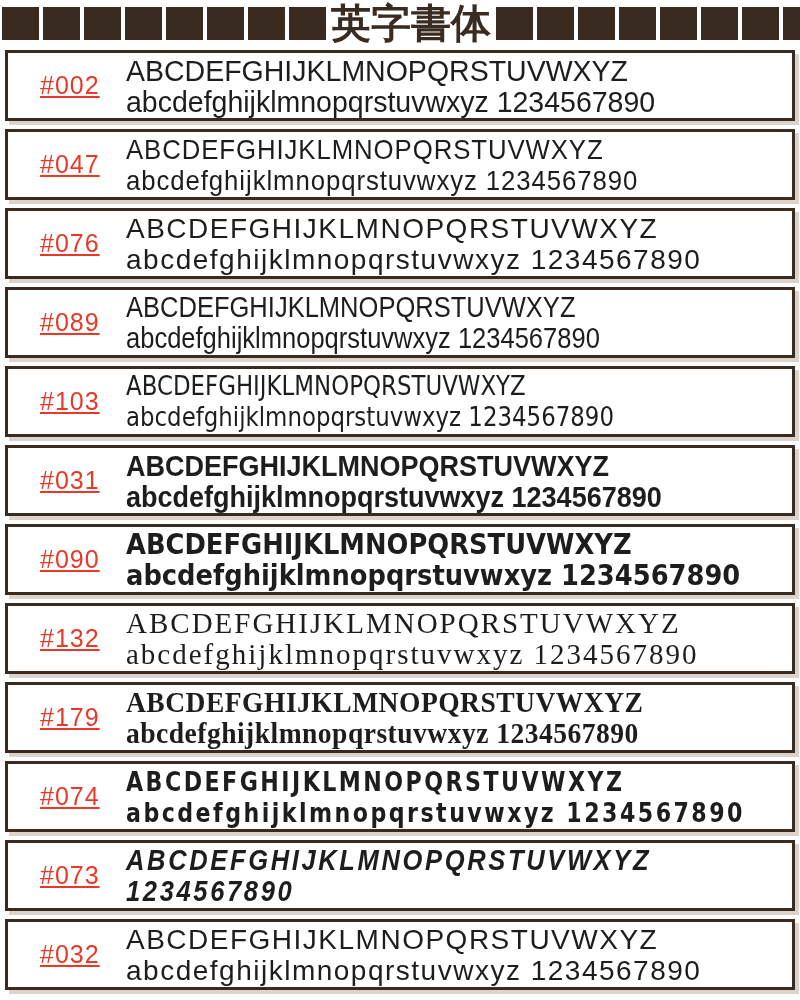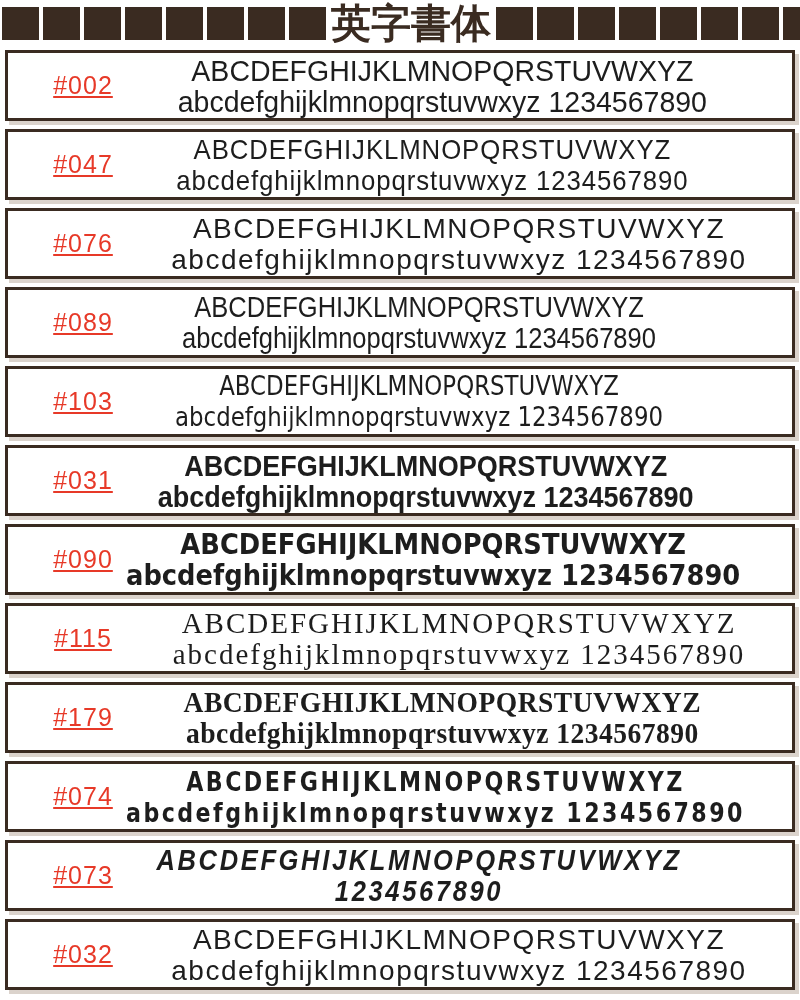--- a/index.html
+++ b/index.html
@@ -2,21 +2,20 @@
 <html><head>
 <meta charset="utf-8">
 <style>
   html,body{margin:0;padding:0;background:#ffffff;}
   .page{
     position:relative;
     width:800px;height:1000px;
     background:#ffffff;
     font-family:"Liberation Sans",sans-serif;
     overflow:hidden;
-    text-align:center;
   }
   
   .header{
     display:flex;align-items:center;
     height:38px;padding:4px 2px 0 2px;gap:4px;
   }
   .hblock{
     width:37px;height:33px;flex:none;
     background:#3a2b21;
   }
@@ -146,21 +145,21 @@
 
   <div class="row f090">
     <div class="idcell">#090</div>
     <div class="sample">
       <span class="ln">ABCDEFGHIJKLMNOPQRSTUVWXYZ</span>
       <span class="ln">abcdefghijklmnopqrstuvwxyz 1234567890</span>
     </div>
   </div>
 
   <div class="row f101">
-    <div class="idcell">#115</div>
+    <div class="idcell">#132</div>
     <div class="sample">
       <span class="ln">ABCDEFGHIJKLMNOPQRSTUVWXYZ</span>
       <span class="ln">abcdefghijklmnopqrstuvwxyz 1234567890</span>
     </div>
   </div>
 
   <div class="row f102">
     <div class="idcell">#179</div>
     <div class="sample">
       <span class="ln">ABCDEFGHIJKLMNOPQRSTUVWXYZ</span>

